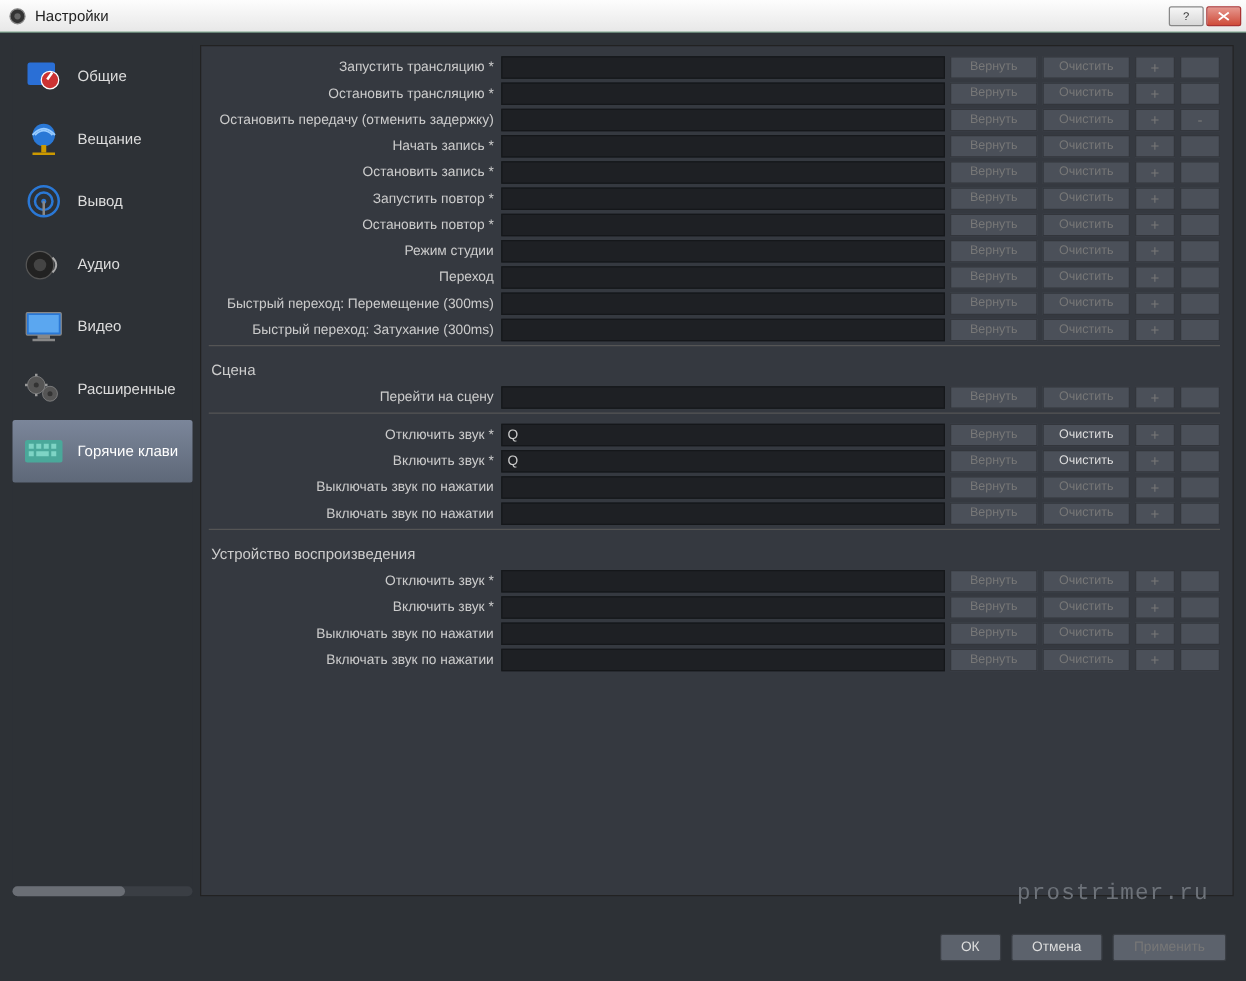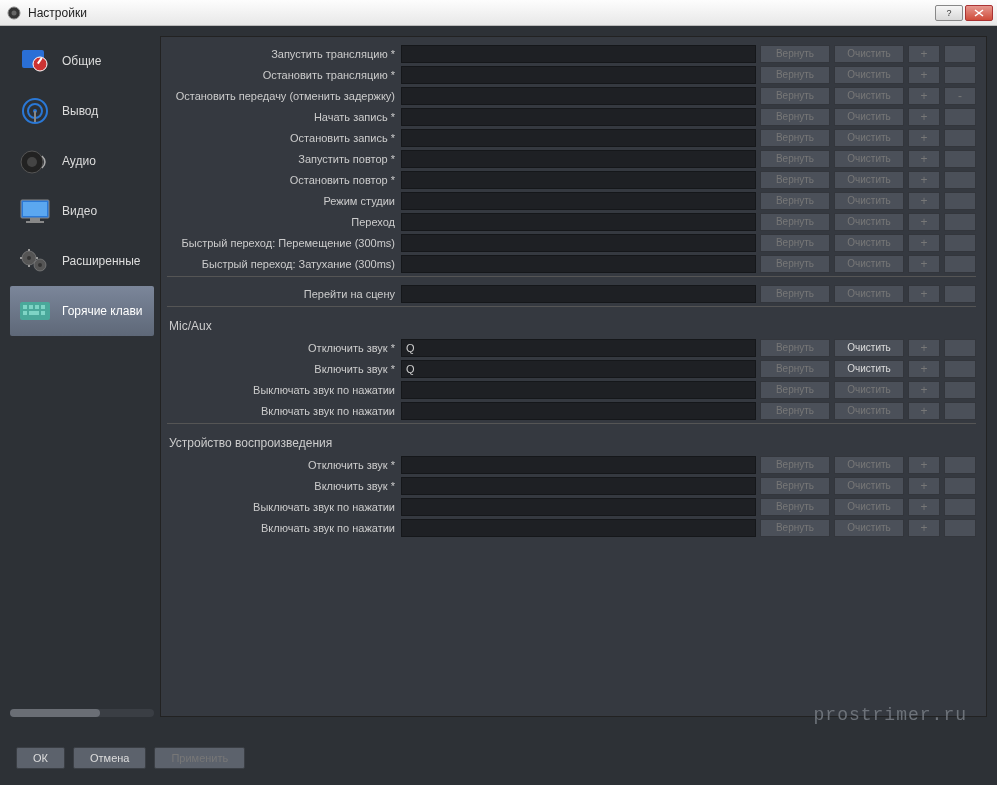--- a/index.html
+++ b/index.html
@@ -21,21 +21,21 @@
   .sidebar .scrollbar-thumb { position:absolute; bottom:0; left:0; width:90px; height:8px; background:#6a6e75; border-radius:4px; }
   .content { flex:1; background:#353940; border:1px solid #222; display:flex; flex-direction:column; overflow:auto; padding:6px 10px 6px 6px; }
   .group-title { color:#ccc; font-size:12px; padding:6px 2px 4px 2px; }
   .hr { border:none; border-top:1px solid #555; margin:2px 0 6px 0; }
   .row { display:flex; align-items:center; height:21px; gap:0; }
   .row .label { width:234px; text-align:right; color:#ccc; font-size:11px; padding-right:6px; white-space:nowrap; overflow:hidden; text-overflow:ellipsis; }
   .row .input { flex:1; height:18px; background:#1e2024; border:1px solid #15171a; color:#ccc; font-size:11px; padding:0 4px; }
   .row .btn { width:70px; height:18px; margin-left:4px; background:#4b5059; border:1px solid #33363c; color:#777; font-size:10px; display:flex; align-items:center; justify-content:center; }
   .row .btn.active { color:#ddd; }
   .row .btn.small { width:32px; font-size:12px; }
-  .bottom-bar { height:34px; display:flex; align-items:center; justify-content:flex-start; gap:8px; padding:0 6px; }
+  .bottom-bar { height:34px; display:flex; align-items:center; justify-content:flex-end; gap:8px; padding:0 6px; }
   .bottom-bar .btn { padding:4px 16px; background:#5c626c; border:1px solid #3a3e44; color:#ddd; font-size:11px; border-radius:2px; }
   .bottom-bar .btn.disabled { color:#777; }
   .watermark { position:absolute; bottom:60px; right:30px; color:#6d7279; font-size:18px; font-family: Liberation Mono, monospace; letter-spacing:1px; pointer-events:none; }
   .rel { position:relative; }
 </style>
 </head>
 <body>
 
 <div class="window rel">
   <div class="titlebar">
@@ -66,20 +66,32 @@
                 <rect x="4" y="4" width="22" height="18" rx="2" fill="#2a6fd6"></rect>
                 <circle cx="22" cy="18" r="7" fill="#c33" stroke="#fff" stroke-width="1"></circle>
                 <rect x="19" y="12" width="2" height="7" fill="#fff" transform="rotate(35 22 18)"></rect>
               </svg>
             </span>
             <span>Общие</span>
           </div>
           <div class="sidebar-item">
             <span class="icon">
               <svg width="34" height="30" viewBox="0 0 34 30">
+                <circle cx="17" cy="12" r="9" fill="#2a78d6"></circle>
+                <path d="M8 12 Q17 2 26 12" fill="none" stroke="#9cf" stroke-width="1.5"></path>
+                <path d="M10 12 Q17 5 24 12" fill="none" stroke="#9cf" stroke-width="1.5"></path>
+                <rect x="15" y="20" width="4" height="6" fill="#c90"></rect>
+                <rect x="8" y="26" width="18" height="2" fill="#c90"></rect>
+              </svg>
+            </span>
+            <span>Вещание</span>
+          </div>
+          <div class="sidebar-item">
+            <span class="icon">
+              <svg width="34" height="30" viewBox="0 0 34 30">
                 <circle cx="17" cy="15" r="12" fill="none" stroke="#2a78d6" stroke-width="2"></circle>
                 <circle cx="17" cy="15" r="7" fill="none" stroke="#2a78d6" stroke-width="2"></circle>
                 <circle cx="17" cy="15" r="2" fill="#2a78d6"></circle>
                 <rect x="16" y="15" width="2" height="11" fill="#888"></rect>
               </svg>
             </span>
             <span>Вывод</span>
           </div>
           <div class="sidebar-item">
             <span class="icon">
@@ -227,30 +239,30 @@
           </div>
           <div class="row">
             <div class="label">Быстрый переход: Затухание (300ms)</div>
             <input class="input" value="" style="">
             <div class="btn">Вернуть</div>
             <div class="btn">Очистить</div>
             <div class="btn small">+</div>
             <div class="btn small"></div>
           </div>
           <hr class="hr">
+          <div class="group-title">Сцена</div>
           <div class="row">
             <div class="label">Перейти на сцену</div>
             <input class="input" value="" style="">
             <div class="btn">Вернуть</div>
             <div class="btn">Очистить</div>
             <div class="btn small">+</div>
             <div class="btn small"></div>
           </div>
           <hr class="hr">
-          <div class="group-title">Mic/Aux</div>
           <div class="row">
             <div class="label">Отключить звук *</div>
             <input class="input" value="Q" style="">
             <div class="btn">Вернуть</div>
             <div class="btn active">Очистить</div>
             <div class="btn small">+</div>
             <div class="btn small"></div>
           </div>
           <div class="row">
             <div class="label">Включить звук *</div>

